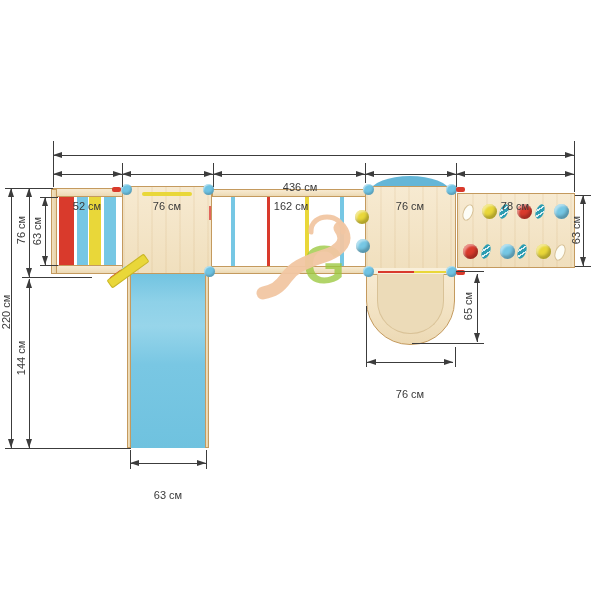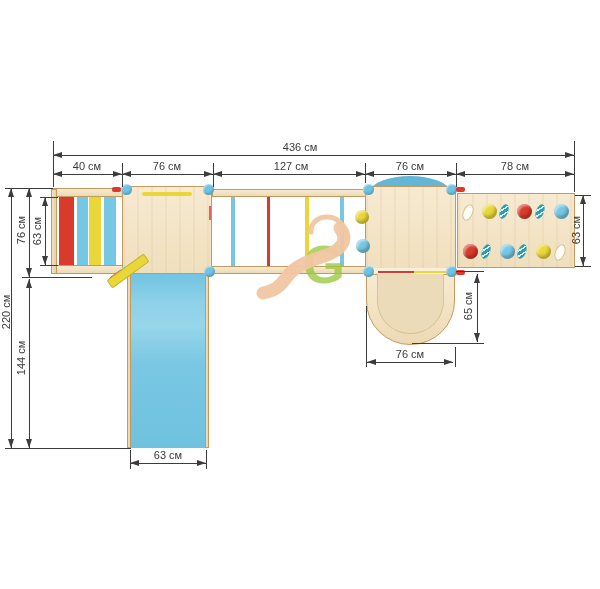--- a/index.html
+++ b/index.html
@@ -14,21 +14,21 @@
      linear-gradient(180deg,#f7ead1,#f0dfbd);}
   
   .dl{position:absolute;background:#3c3c3c;}
   .ah{position:absolute;width:0;height:0;border-top:3px solid transparent;border-bottom:3px solid transparent;}
   .ah.l{border-right:9px solid #3c3c3c;}
   .ah.r{border-left:9px solid #3c3c3c;}
   .av{position:absolute;width:0;height:0;border-left:3px solid transparent;border-right:3px solid transparent;}
   .av.u{border-bottom:9px solid #3c3c3c;}
   .av.d{border-top:9px solid #3c3c3c;}
   .lbl{position:absolute;font-size:11px;color:#3a3a3a;white-space:nowrap;
-       transform:translate(-50%,-50%);line-height:1;}
+       transform:translate(-50%,-50%);line-height:1;margin-top:40px;}
   .lblv{position:absolute;font-size:11px;color:#3a3a3a;white-space:nowrap;
        transform:translate(-50%,-50%) rotate(-90deg);line-height:1;}
   
   .stripe{position:absolute;top:197px;height:68px;}
   .rung{position:absolute;top:197px;height:69px;}
   .post{position:absolute;width:11px;height:11px;border-radius:50%;
         box-shadow:inset -1px -2px 2px rgba(0,0,0,.18),inset 1px 1px 1px rgba(255,255,255,.5);}
   .peg{position:absolute;width:9px;height:5px;border-radius:2px;}
   .ball{position:absolute;width:15px;height:15px;border-radius:50%;
         box-shadow:inset -2px -3px 3px rgba(0,0,0,.25),inset 2px 2px 2px rgba(255,255,255,.45);}
@@ -134,23 +134,23 @@
   <div class="ah l" style="left:53px;top:171px"></div>
   <div class="ah r" style="left:113px;top:171px"></div>
   <div class="ah l" style="left:122px;top:171px"></div>
   <div class="ah r" style="left:204px;top:171px"></div>
   <div class="ah l" style="left:213px;top:171px"></div>
   <div class="ah r" style="left:356px;top:171px"></div>
   <div class="ah l" style="left:365px;top:171px"></div>
   <div class="ah r" style="left:447px;top:171px"></div>
   <div class="ah l" style="left:456px;top:171px"></div>
   <div class="ah r" style="left:565px;top:171px"></div>
-  <div class="lbl" style="left:87px;top:166px">40 см</div>
+  <div class="lbl" style="left:87px;top:166px">52 см</div>
   <div class="lbl" style="left:167px;top:166px">76 см</div>
-  <div class="lbl" style="left:291px;top:166px">127 см</div>
+  <div class="lbl" style="left:291px;top:166px">162 см</div>
   <div class="lbl" style="left:410px;top:166px">76 см</div>
   <div class="lbl" style="left:515px;top:166px">78 см</div>
 
   <div class="dl" style="left:5px;top:188px;width:48px;height:1px"></div>
   <div class="dl" style="left:22px;top:277px;width:70px;height:1px"></div>
   <div class="dl" style="left:5px;top:448px;width:126px;height:1px"></div>
   <div class="dl" style="left:40px;top:197px;width:18px;height:1px"></div>
   <div class="dl" style="left:40px;top:265px;width:18px;height:1px"></div>
 
   <div class="dl" style="left:11px;top:188px;width:1px;height:260px"></div>

